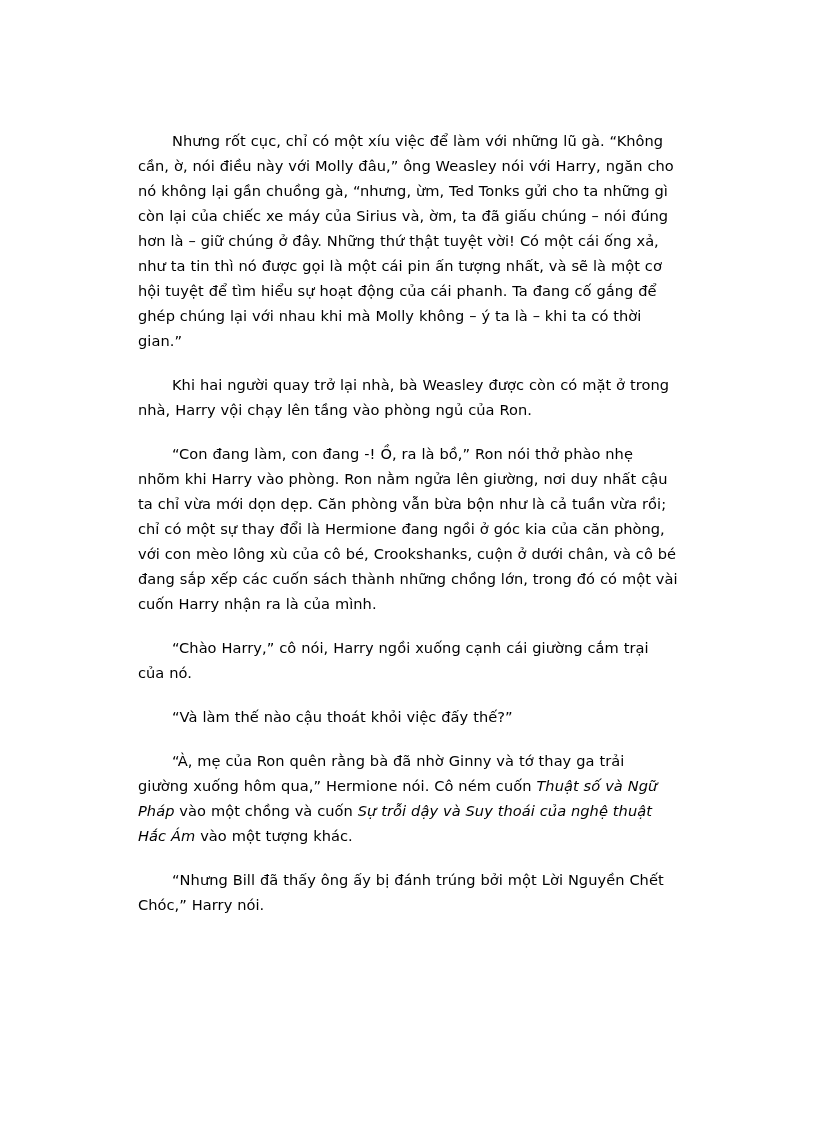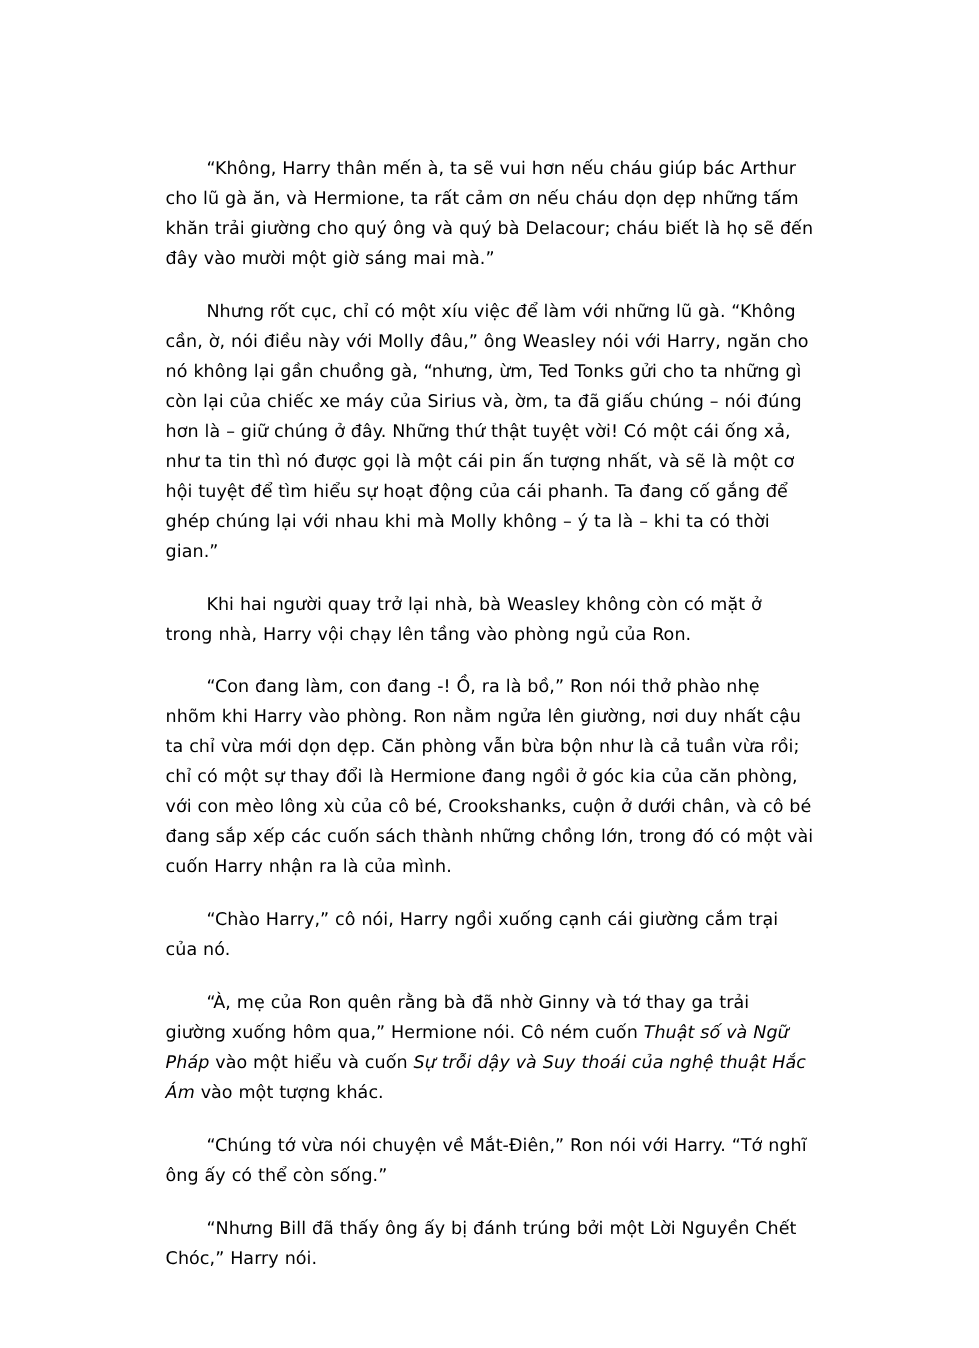--- a/index.html
+++ b/index.html
@@ -44,22 +44,21 @@
   }
   .it {
     font-style: italic;
   }
 </style>
 </head>
 <body>
 
 <div class="page">
   <div class="content" id="body-container">
-      <p class="para"><span>“Không, Harry thân mến à, ta sẽ vui hơn nếu cháu giúp bác Arthur cho lũ gà ăn, và Hermione, ta rất cảm ơn nếu cháu dọn dẹp những tấm khăn trải giường cho quý ông và quý bà Delacour; cháu biết là họ sẽ đến đây vào mười một giờ sáng mai mà.”</span></p>
       <p class="para"><span>Nhưng rốt cục, chỉ có một xíu việc để làm với những lũ gà. “Không cần, ờ, nói điều này với Molly đâu,” ông Weasley nói với Harry, ngăn cho nó không lại gần chuồng gà, “nhưng, ừm, Ted Tonks gửi cho ta những gì còn lại của chiếc xe máy của Sirius và, ờm, ta đã giấu chúng – nói đúng hơn là – giữ chúng ở đây. Những thứ thật tuyệt vời! Có một cái ống xả, như ta tin thì nó được gọi là một cái pin ấn tượng nhất, và sẽ là một cơ hội tuyệt để tìm hiểu sự hoạt động của cái phanh. Ta đang cố gắng để ghép chúng lại với nhau khi mà Molly không – ý ta là – khi ta có thời gian.”</span></p>
-      <p class="para"><span>Khi hai người quay trở lại nhà, bà Weasley không còn có mặt ở trong nhà, Harry vội chạy lên tầng vào phòng ngủ của Ron.</span></p>
+      <p class="para"><span>Khi hai người quay trở lại nhà, bà Weasley được còn có mặt ở trong nhà, Harry vội chạy lên tầng vào phòng ngủ của Ron.</span></p>
       <p class="para"><span>“Con đang làm, con đang -! Ồ, ra là bồ,” Ron nói thở phào nhẹ nhõm khi Harry vào phòng. Ron nằm ngửa lên giường, nơi duy nhất cậu ta chỉ vừa mới dọn dẹp. Căn phòng vẫn bừa bộn như là cả tuần vừa rồi; chỉ có một sự thay đổi là Hermione đang ngồi ở góc kia của căn phòng, với con mèo lông xù của cô bé, Crookshanks, cuộn ở dưới chân, và cô bé đang sắp xếp các cuốn sách thành những chồng lớn, trong đó có một vài cuốn Harry nhận ra là của mình.</span></p>
       <p class="para"><span>“Chào Harry,” cô nói, Harry ngồi xuống cạnh cái giường cắm trại của nó.</span></p>
-      <p class="para"><span>“À, mẹ của Ron quên rằng bà đã nhờ Ginny và tớ thay ga trải giường xuống hôm qua,” Hermione nói. Cô ném cuốn </span><span class="it">Thuật số và Ngữ Pháp</span><span> vào một hiểu và cuốn </span><span class="it">Sự trỗi dậy và Suy thoái của nghệ thuật Hắc Ám</span><span> vào một tượng khác.</span></p>
-      <p class="para"><span>“Chúng tớ vừa nói chuyện về Mắt-Điên,” Ron nói với Harry. “Tớ nghĩ ông ấy có thể còn sống.”</span></p>
+      <p class="para"><span>“Và làm thế nào cậu thoát khỏi việc đấy thế?”</span></p>
+      <p class="para"><span>“À, mẹ của Ron quên rằng bà đã nhờ Ginny và tớ thay ga trải giường xuống hôm qua,” Hermione nói. Cô ném cuốn </span><span class="it">Thuật số và Ngữ Pháp</span><span> vào một chồng và cuốn </span><span class="it">Sự trỗi dậy và Suy thoái của nghệ thuật Hắc Ám</span><span> vào một tượng khác.</span></p>
       <p class="para"><span>“Nhưng Bill đã thấy ông ấy bị đánh trúng bởi một Lời Nguyền Chết Chóc,” Harry nói.</span></p>
     </div>
 </div>
 
 </body></html>

